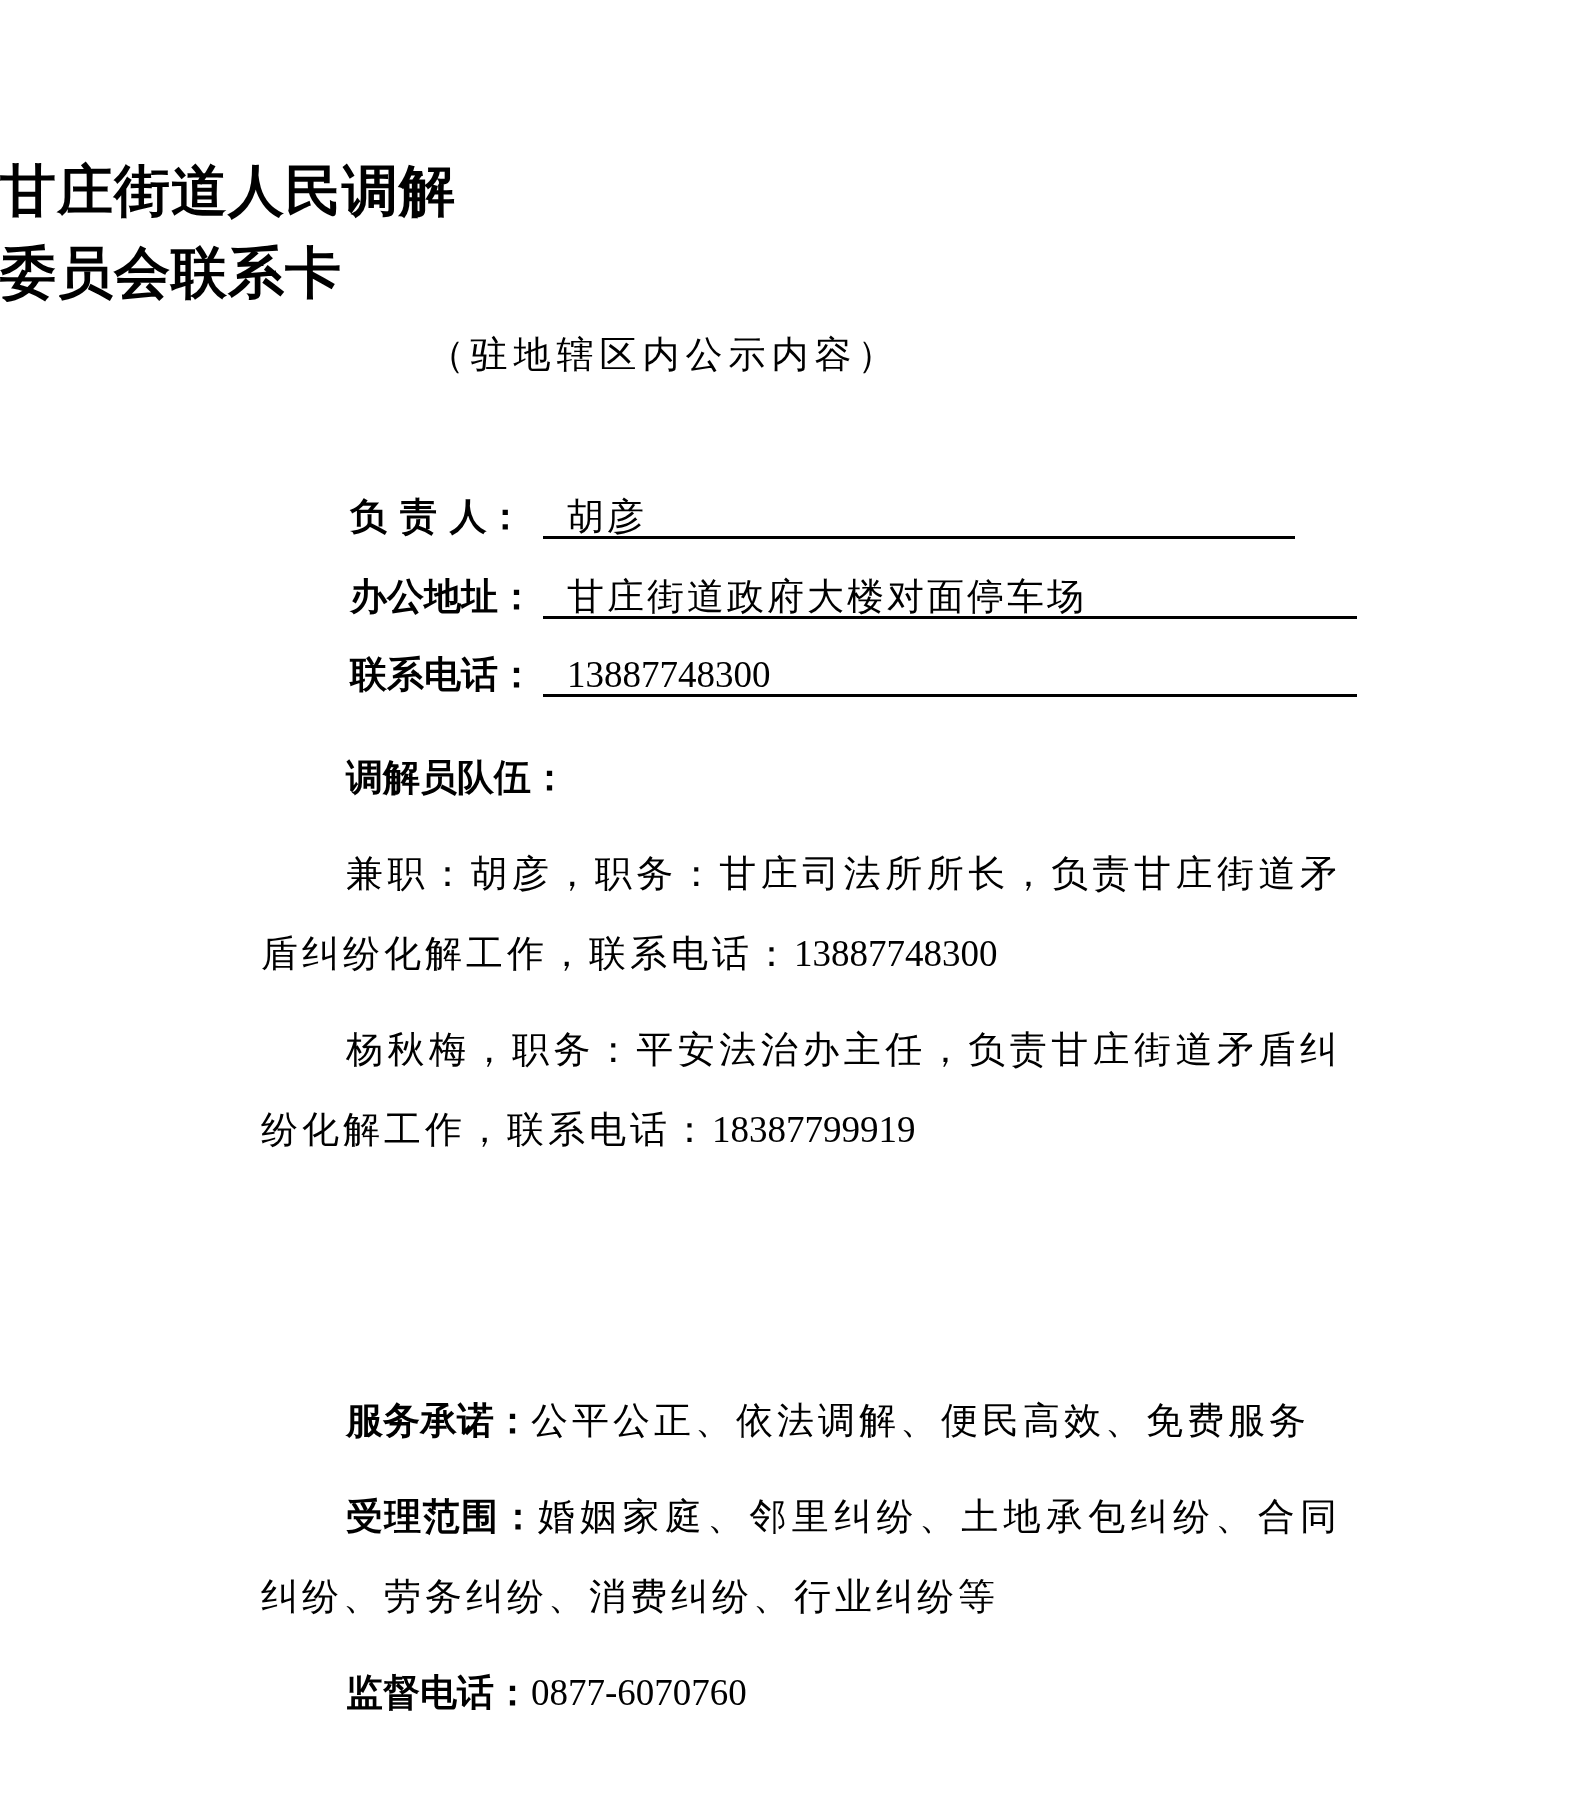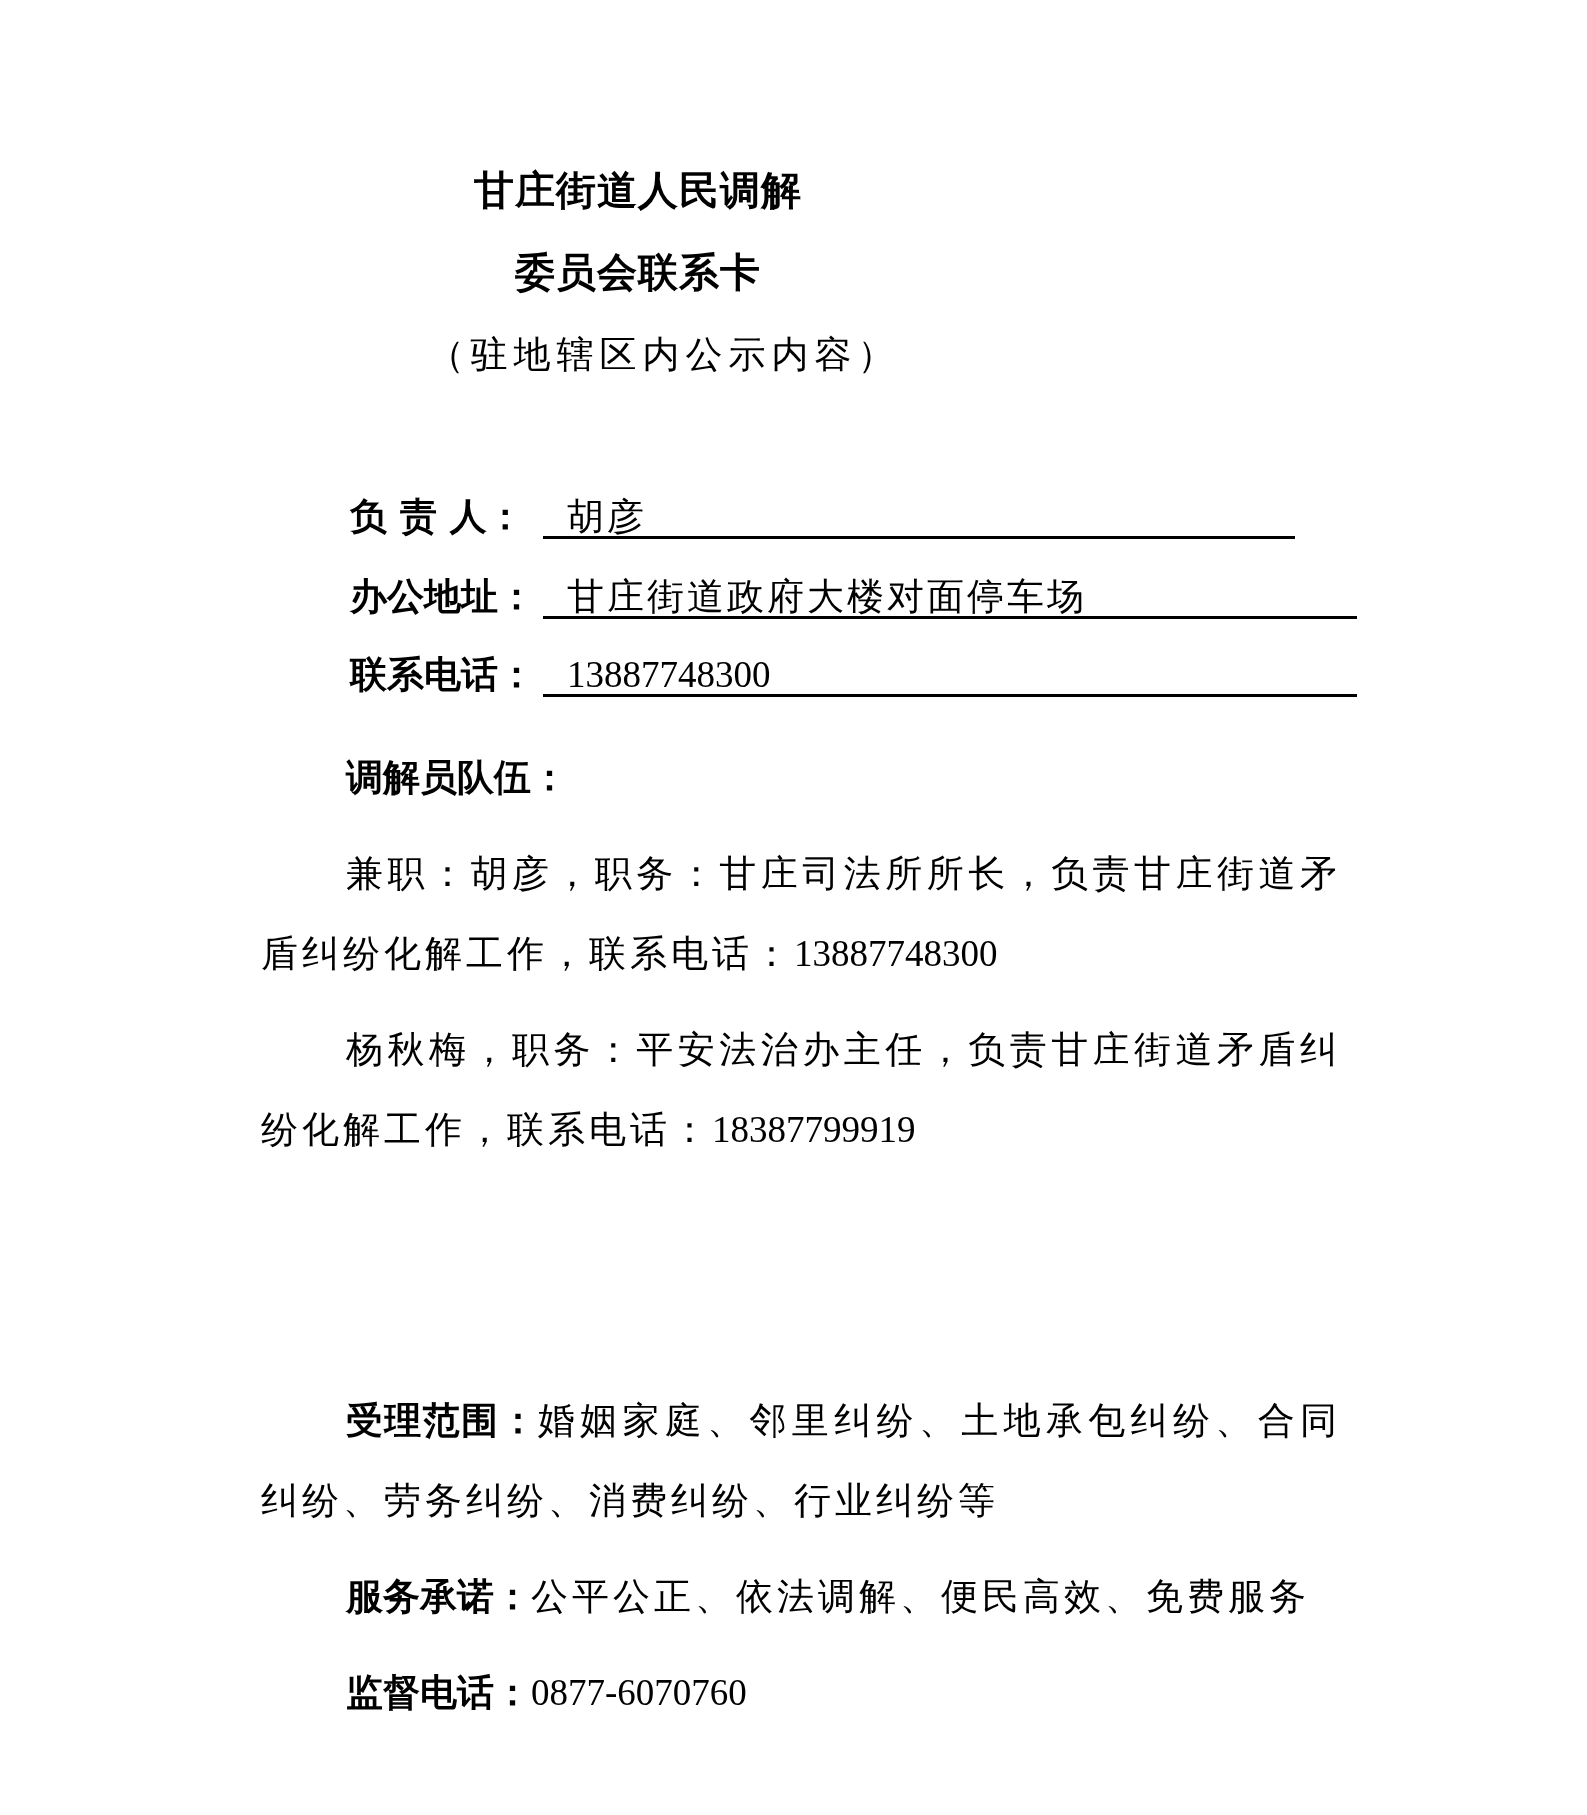--- a/index.html
+++ b/index.html
@@ -1,20 +1,20 @@
 <!DOCTYPE html>
 <html><head>
 <meta charset="utf-8">
 <style>
   html, body { margin:0; padding:0; background:#ffffff; }
   body { width:1587px; height:1815px; position:relative; overflow:hidden; color:#000; }
   .title {
-    position:absolute; left:0; width:1276px; text-align:center;
+    position:absolute; left:0; width:1276px; 
     font-family: "DejaVu Serif", "Liberation Serif", serif; font-weight:bold;
-    font-size:40px; line-height:64px; letter-spacing:1px;
+    font-size:56px; line-height:64px; letter-spacing:1px;
   }
   .subtitle {
     position:absolute; left:0; width:1328px; text-align:center;
     font-family: "DejaVu Serif", "Liberation Serif", serif;
     font-size:37px; line-height:44px; letter-spacing:6px;
   }
   .row { position:absolute; left:330px; height:50px; }
   .label {
     position:absolute; left:0; top:0;
     font-family: "DejaVu Sans", "Liberation Sans", sans-serif; font-weight:bold;
@@ -66,16 +66,16 @@
   <div class="field-line" style="top:44px; width:814px;"></div>
 </div>
 
 <div class="body-text" style="top:722px;">
   <p class="para"><span class="bold-label">调解员队伍：</span></p>
   <p class="para"><span>兼职：胡彦，职务：甘庄司法所所长，负责甘庄街道矛盾纠纷化解工作，联系电话：</span><span class="num">13887748300</span></p>
   <p class="para"><span>杨秋梅，职务：平安法治办主任，负责甘庄街道矛盾纠纷化解工作，联系电话：</span><span class="num">18387799919</span></p>
 </div>
 
 <div class="body-text" style="top:1365px;">
+  <p class="para"><span class="bold-label">服务承诺：</span><span>公平公正、依法调解、便民高效、免费服务</span></p>
   <p class="para"><span class="bold-label">受理范围：</span><span>婚姻家庭、邻里纠纷、土地承包纠纷、合同纠纷、劳务纠纷、消费纠纷、行业纠纷等</span></p>
-  <p class="para"><span class="bold-label">服务承诺：</span><span>公平公正、依法调解、便民高效、免费服务</span></p>
   <p class="para"><span class="bold-label">监督电话：</span><span class="num">0877-6070760</span></p>
 </div>
 
 </body></html>

